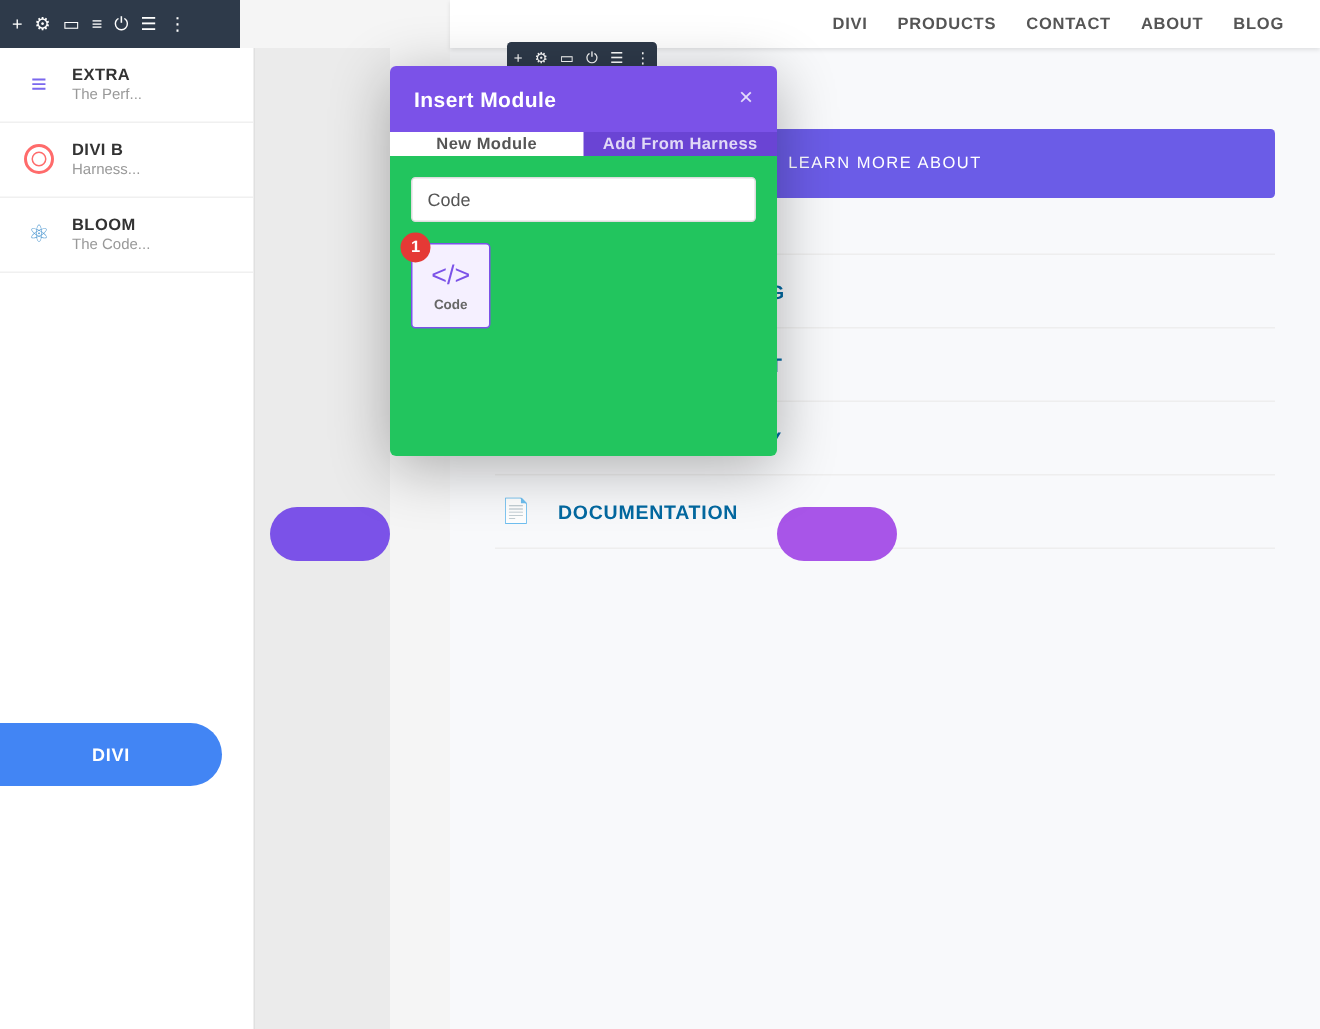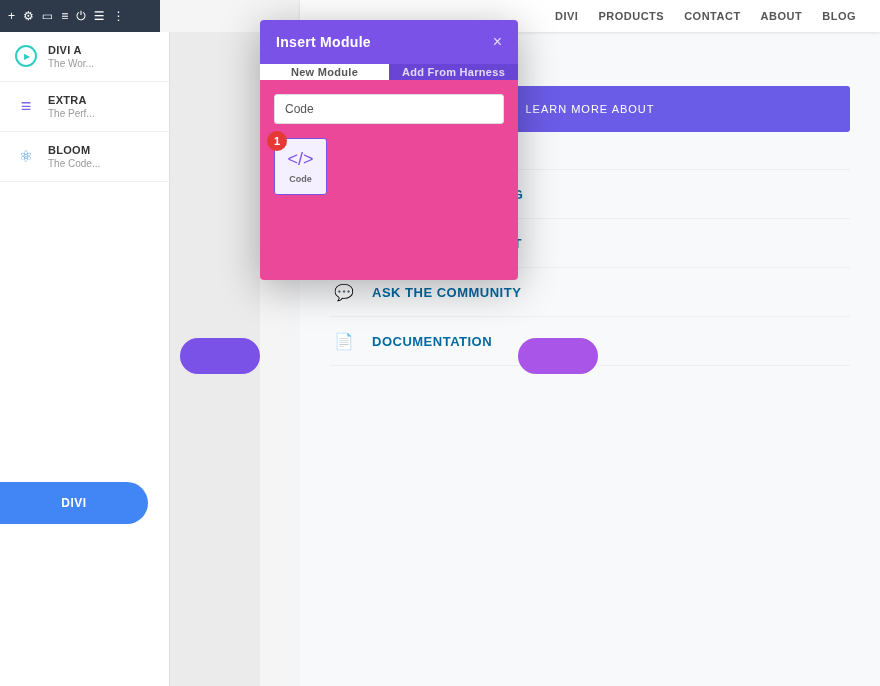--- a/index.html
+++ b/index.html
@@ -254,21 +254,21 @@
       z-index: 100;
     }
     .module-toolbar-icon {
       color: #fff;
       font-size: 10px;
     }
 
     
     .modal-overlay {
       position: absolute;
-      top: 20px;
+      top: 44px;
       left: 260px;
       width: 258px;
       background: #fff;
       border-radius: 4px;
       box-shadow: 0 8px 40px rgba(0,0,0,0.3);
       z-index: 200;
       overflow: hidden;
     }
     .modal-header {
       background: #7b52e8;
@@ -302,21 +302,21 @@
       color: rgba(255,255,255,0.8);
       cursor: pointer;
       letter-spacing: 0.3px;
     }
     .modal-tab.active {
       background: #fff;
       color: #555;
     }
     .modal-body {
       padding: 14px;
-      background: #ec4899;
+      background: #22c55e;
       min-height: 200px;
     }
     .search-input {
       width: 100%;
       padding: 7px 10px;
       border: 1px solid #ddd;
       border-radius: 3px;
       font-size: 12px;
       color: #555;
       outline: none;
@@ -403,34 +403,34 @@
   <span class="nav-item">DIVI</span>
   <span class="nav-item">PRODUCTS</span>
   <span class="nav-item">CONTACT</span>
   <span class="nav-item">ABOUT</span>
   <span class="nav-item">BLOG</span>
 </div>
 
 <div class="left-sidebar">
   <div class="sidebar-item">
     <div class="sidebar-icon">
-      <div class="sidebar-icon-play"></div>
-    </div>
-    <div class="sidebar-text-wrap">
-      <div class="sidebar-title">DIVI A</div>
-      <div class="sidebar-sub">The Wor...</div>
-    </div>
-  </div>
-  <div class="sidebar-item">
-    <div class="sidebar-icon">
       <span class="sidebar-icon-lines"></span>
     </div>
     <div class="sidebar-text-wrap">
       <div class="sidebar-title">EXTRA</div>
       <div class="sidebar-sub">The Perf...</div>
+    </div>
+  </div>
+  <div class="sidebar-item">
+    <div class="sidebar-icon">
+      <div class="sidebar-icon-circle"></div>
+    </div>
+    <div class="sidebar-text-wrap">
+      <div class="sidebar-title">DIVI B</div>
+      <div class="sidebar-sub">Harness...</div>
     </div>
   </div>
   <div class="sidebar-item">
     <div class="sidebar-icon">
       <span class="sidebar-icon-atom"></span>
     </div>
     <div class="sidebar-text-wrap">
       <div class="sidebar-title">BLOOM</div>
       <div class="sidebar-sub">The Code...</div>
     </div>

